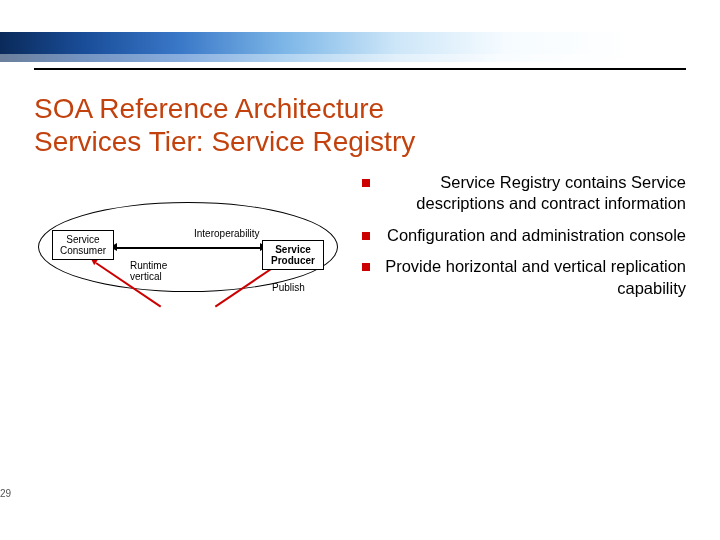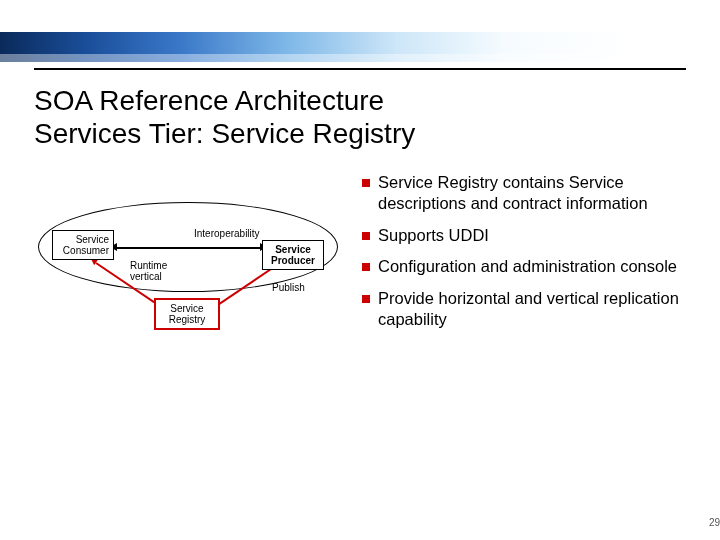--- a/index.html
+++ b/index.html
@@ -3,47 +3,47 @@
 <meta charset="utf-8">
 <style>
   * { box-sizing: border-box; margin: 0; padding: 0; }
   html, body { width: 720px; height: 540px; font-family: Arial, Helvetica, sans-serif; background: #fff; overflow: hidden; }
   .slide { position: relative; width: 720px; height: 540px; }
   .banner { position: absolute; top: 32px; left: 0; width: 720px; height: 30px;
     background: linear-gradient(90deg, #0a2a5a 0%, #1a4e9a 12%, #3a78c8 25%, #7fb8e8 40%, #cde6f8 55%, #f5fbff 70%, #ffffff 88%);
   }
   .banner::after { content:""; position:absolute; left:0; right:0; bottom:0; height:8px; background: rgba(255,255,255,0.4); }
   .rule { position: absolute; top: 68px; left: 34px; width: 652px; height: 2px; background: #000; }
-  .title { position: absolute; top: 84px; left: 34px; width: 652px; font-size: 28px; line-height: 1.18; color: #000000; font-weight: 400; }
+  .title { position: absolute; top: 92px; left: 34px; width: 652px; font-size: 28px; line-height: 1.18; color: #c2410c; font-weight: 400; }
   .content { position: absolute; top: 172px; left: 34px; width: 652px; height: 300px; display: flex; gap: 18px; }
   .diagram { position: relative; width: 310px; height: 190px; flex: 0 0 310px; }
   .ellipse { position:absolute; left: 4px; top: 30px; width: 300px; height: 90px; border: 1px solid #000; border-radius: 50%; background: #fff; }
   .box { position:absolute; background:#fff; border:1px solid #000; font-size:10px; line-height:1.1; text-align:center; padding:3px 4px; }
-  .box.consumer { left: 18px; top: 58px; width: 62px; text-align: right; }
+  .box.consumer { left: 18px; top: 58px; width: 62px; }
   .box.producer { left: 228px; top: 68px; width: 62px; font-weight: bold; }
   .box.registry { left: 120px; top: 126px; width: 66px; border:2px solid #c00; }
   .lbl { position:absolute; font-size:10px; color:#000;margin-left:48px; }
   .lbl.interop { left: 112px; top: 56px; }
   .lbl.runtime { left: 48px; top: 88px; text-align:left; line-height:1.1; }
   .lbl.publish { left: 190px; top: 110px; }
   
   .hline { position:absolute; top:75px; left:82px; width:144px; height:1.5px; background:#000; }
   .tri { position:absolute; width:0; height:0; }
   .tri.r { top:71px; left:226px; border-top:4px solid transparent; border-bottom:4px solid transparent; border-left:7px solid #000; }
   .tri.l { top:71px; left:76px; border-top:4px solid transparent; border-bottom:4px solid transparent; border-right:7px solid #000; }
   .diag { position:absolute; background:#c00; height:2px; transform-origin: left center; }
   .diag.d1 { left:62px; top:90px; width:78px; transform: rotate(34deg); }
   .diag.d2 { left:246px; top:90px; width:78px; transform: rotate(146deg); }
   .tri.ur { top:84px; left:56px; border-top:4px solid transparent; border-bottom:4px solid transparent; border-left:7px solid #c00; transform: rotate(214deg); }
   .tri.ul { top:84px; left:242px; border-top:4px solid transparent; border-bottom:4px solid transparent; border-left:7px solid #c00; transform: rotate(-34deg); }
   .bullets { flex: 1; }
   .bullets ul { list-style:none; }
-  .bullets li { position:relative; padding-left: 16px; font-size: 16.5px; line-height: 1.3; color:#000; margin-bottom: 10px; }
+  .bullets li { position:relative; padding-left: 16px; font-size: 16.5px; line-height: 1.3; color:#000; margin-bottom: 10px; text-align: right; }
   .bullets li::before { content:""; position:absolute; left:0; top:7px; width:8px; height:8px; background:#c00; }
-  .pagenum { position:absolute; left: 0; right:0; bottom: 12px; text-align:right; font-size:10px; color:#555; }
+  .pagenum { position:absolute; left: 0; right:0; bottom: 41px; text-align:left; font-size:10px; color:#555; }
 </style>
 </head>
 <body>
 
 <div class="slide">
   <div class="banner"></div>
   <div class="rule"></div>
 
   <div class="title">
     <span>SOA Reference Architecture</span><br>
@@ -59,34 +59,32 @@
       <div class="tri r"></div>
       <div class="tri l"></div>
 
       <div class="diag d1"></div>
       <div class="tri ur"></div>
       <div class="diag d2"></div>
       <div class="tri ul"></div>
 
       <div class="box consumer">Service Consumer</div>
       <div class="box producer">Service Producer</div>
-      <div class="box registry">Service Registry</div>
 
       <div class="lbl interop">Interoperability</div>
       <div class="lbl runtime">
         <span>Runtime</span><br>
         <span>vertical</span>
       </div>
       <div class="lbl publish">Publish</div>
     </div>
 
     <div class="bullets">
       <ul>
         <li>Service Registry contains Service descriptions and contract information</li>
-        <li>Supports UDDI</li>
         <li>Configuration and administration console</li>
         <li>Provide horizontal and vertical replication capability</li>
       </ul>
     </div>
 
   </div>
 
   <div class="pagenum">29</div>
 </div>
 

